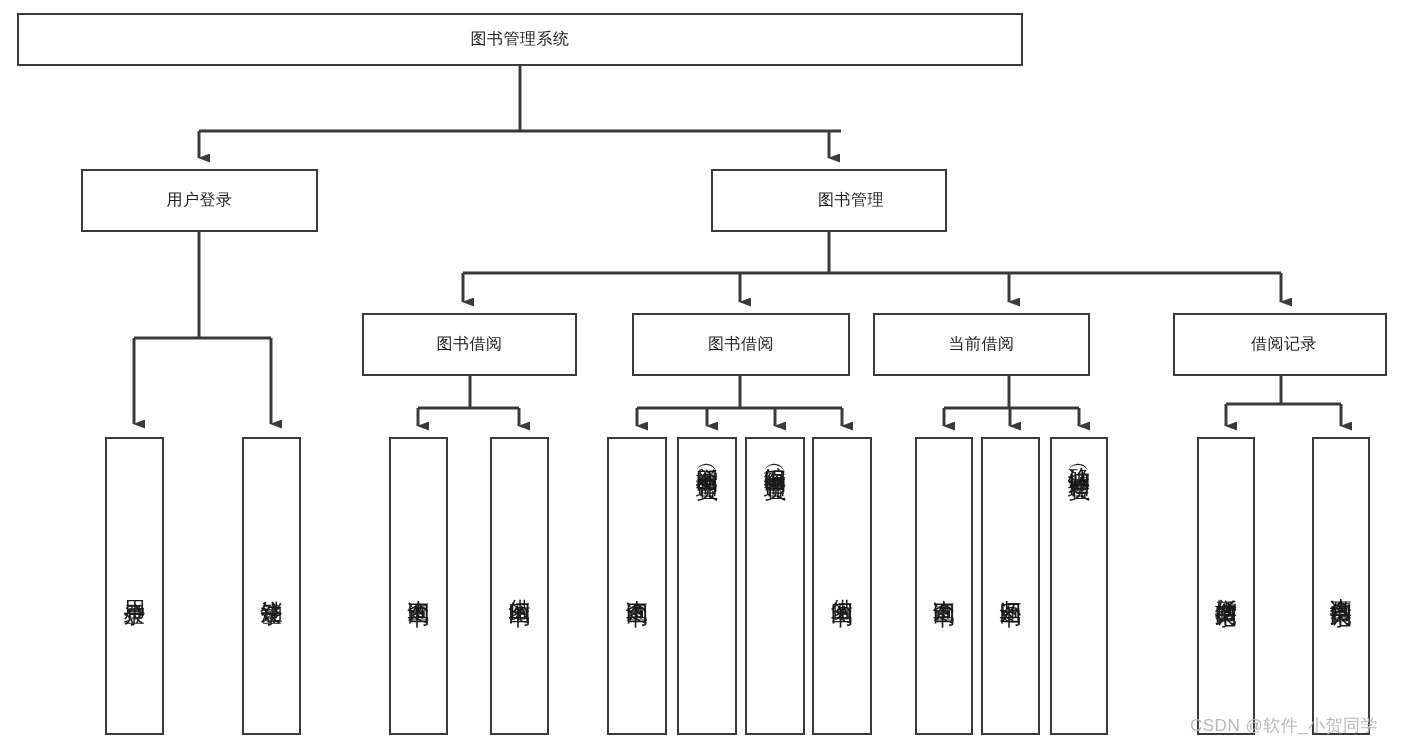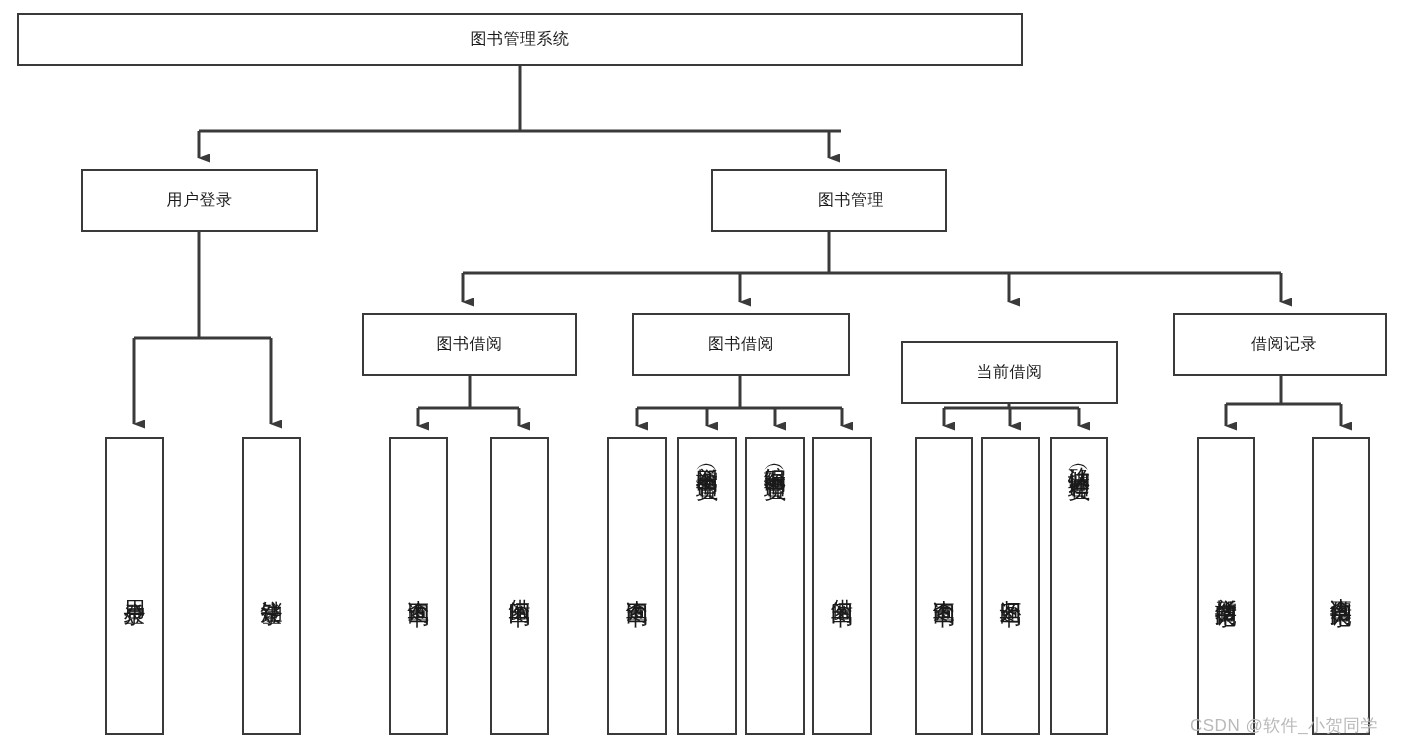--- a/index.html
+++ b/index.html
@@ -141,21 +141,21 @@
   <div class="node-box" style="left:711px; top:169px; width:236px; height:63px;padding-left:44px;">
     <span class="node-label-h">图书管理</span>
   </div>
 
   <div class="node-box" style="left:362px; top:313px; width:215px; height:63px;">
     <span class="node-label-h">图书借阅</span>
   </div>
   <div class="node-box" style="left:632px; top:313px; width:218px; height:63px;">
     <span class="node-label-h">图书借阅</span>
   </div>
-  <div class="node-box" style="left:901px; top:313px; width:217px; height:63px;margin-top:28px;">
+  <div class="node-box" style="left:873px; top:313px; width:217px; height:63px;">
     <span class="node-label-h">当前借阅</span>
   </div>
   <div class="node-box" style="left:1173px; top:313px; width:214px; height:63px;padding-left:8px;">
     <span class="node-label-h">借阅记录</span>
   </div>
 
   <div class="node-box leaf-box center-v" style="left:105px; top:437px; width:59px; height:298px;">
     <span class="node-label-v">用户登录</span>
   </div>
   <div class="node-box leaf-box center-v" style="left:242px; top:437px; width:59px; height:298px;">

